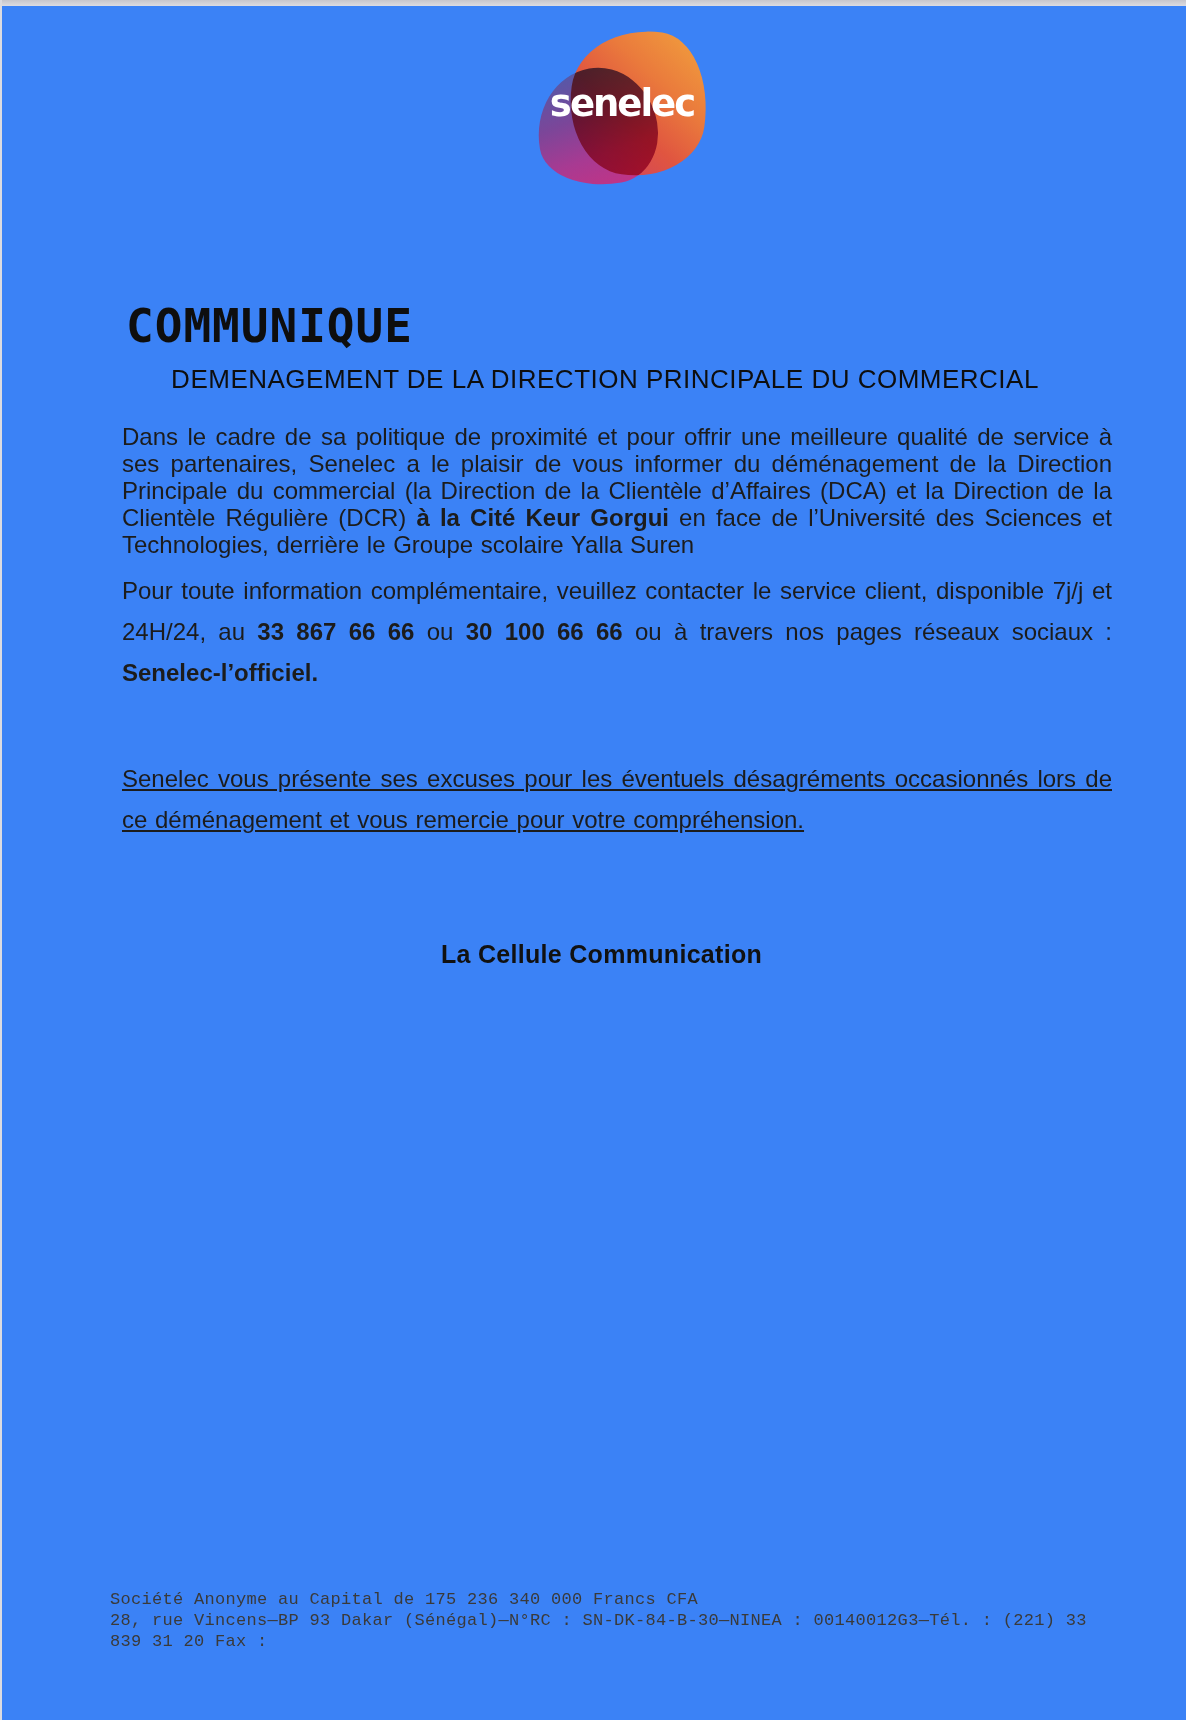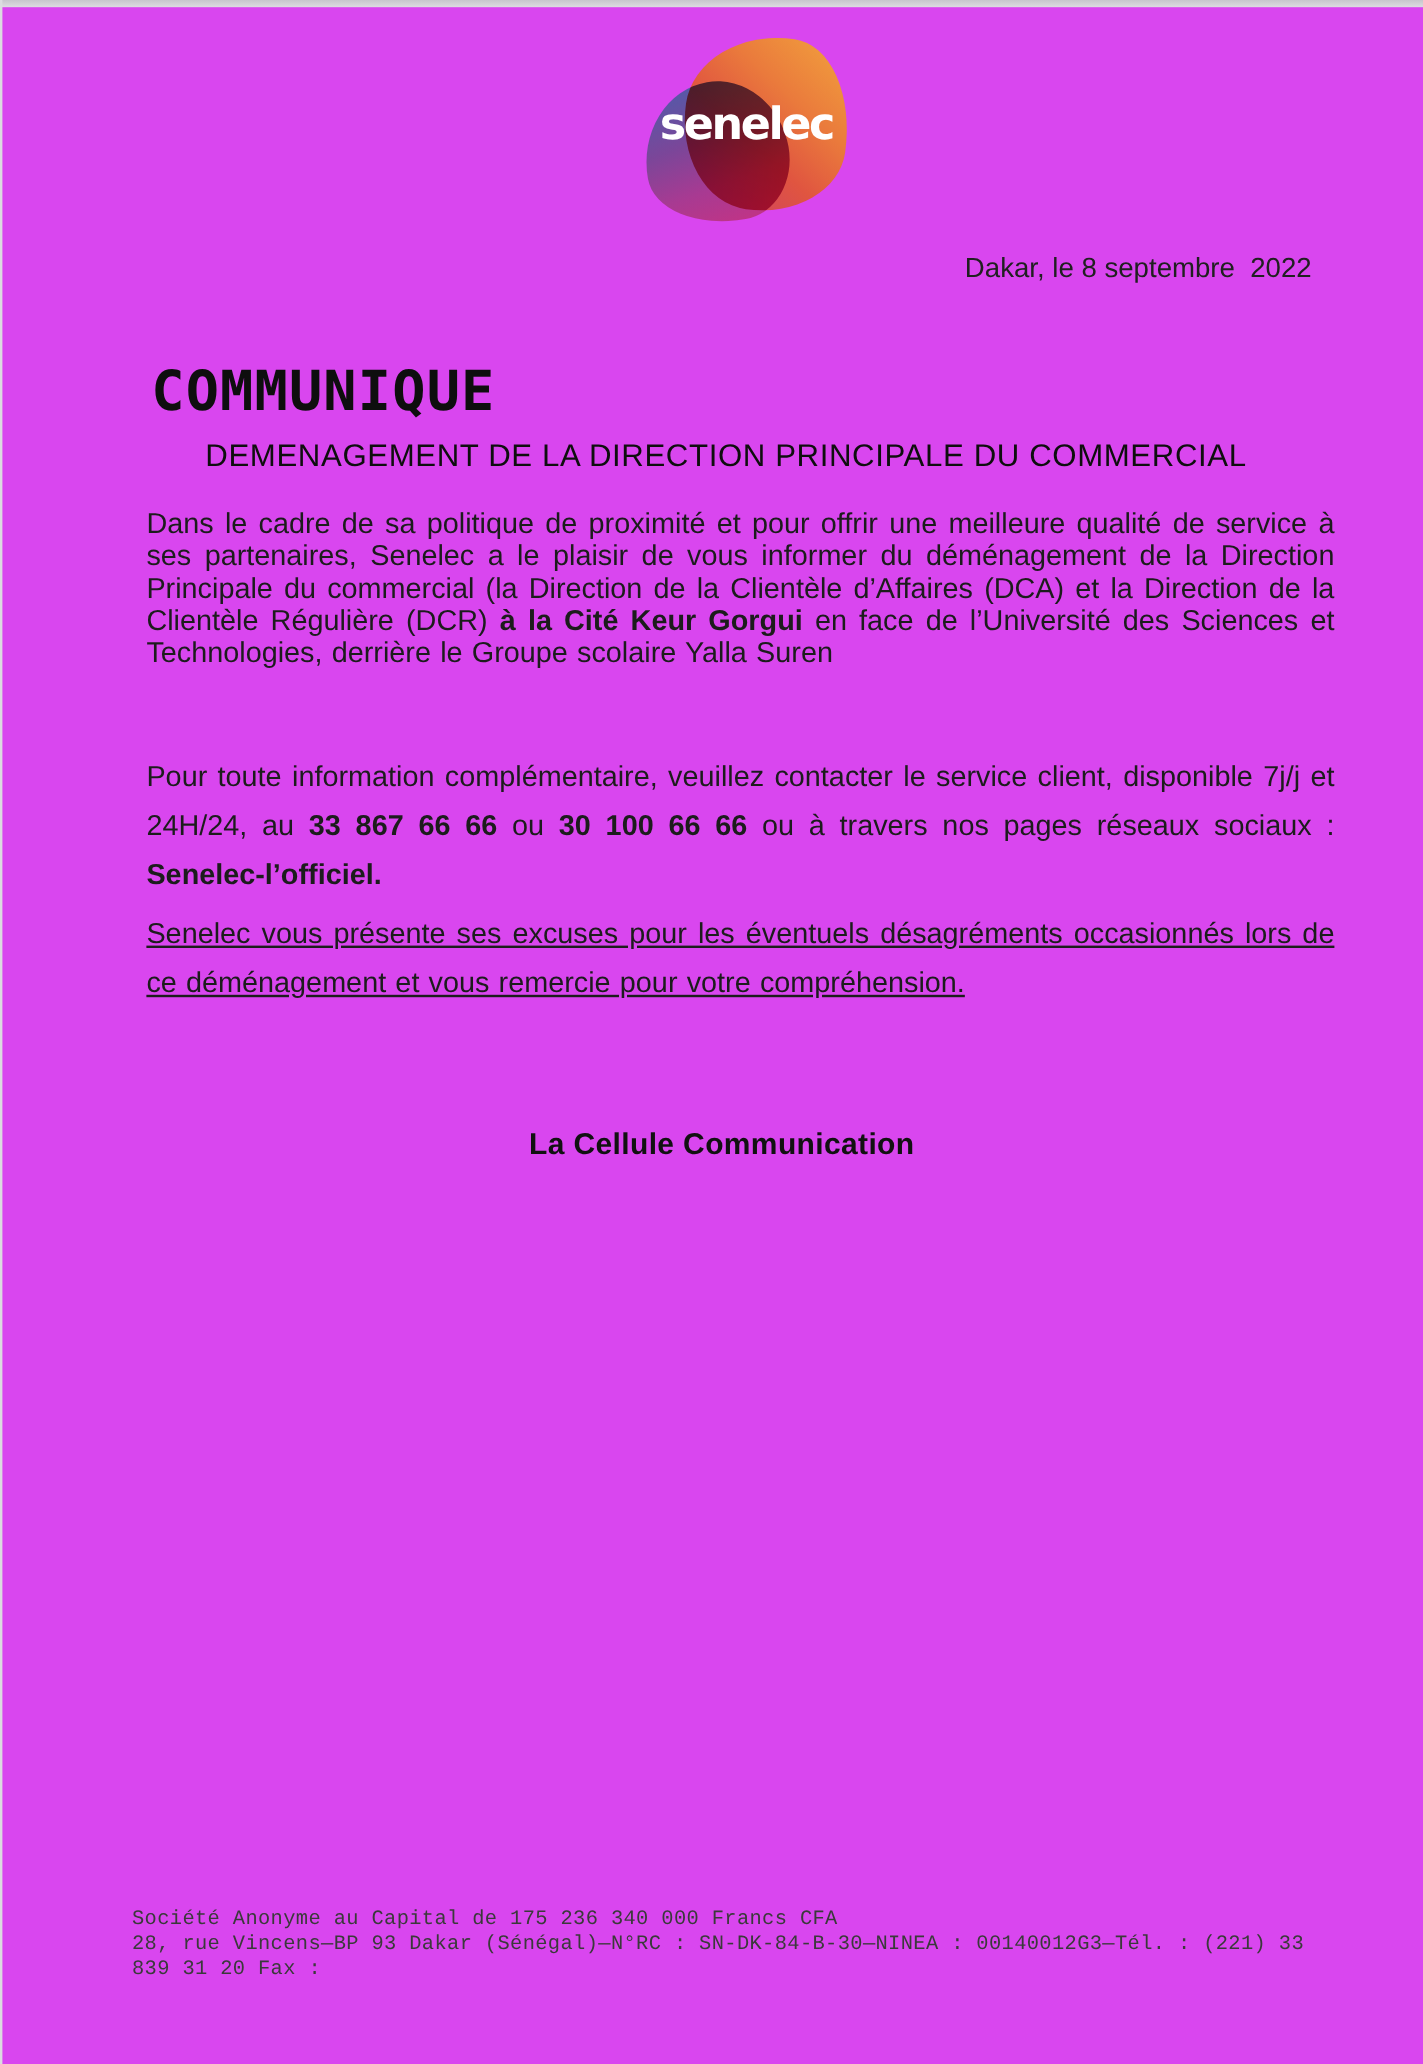--- a/index.html
+++ b/index.html
@@ -1,17 +1,17 @@
 <!DOCTYPE html>
 <html><head>
 <meta charset="utf-8">
 <style>
   html,body{margin:0;padding:0;background:#ffffff;}
   .page{
-    position:relative;width:1186px;height:1720px;background:#d946ef;overflow:hidden;
+    position:relative;width:1186px;height:1720px;background:#3b82f6;overflow:hidden;
     font-family:"Liberation Sans",sans-serif;color:#1c1c1c;
   }
   .top-band{position:absolute;top:0;left:0;right:0;height:6px;
     background:linear-gradient(#c7c6cc,#dddce1);}
   .left-edge{position:absolute;top:0;left:0;bottom:0;width:2px;background:#dcdbe0;}
 
   
   .logo{position:absolute;left:537px;top:30px;width:170px;height:156px;isolation:isolate;}
   .blob{position:absolute;mix-blend-mode:multiply;}
   .blob-purple{
@@ -43,21 +43,21 @@
   }
   .subtitle{
     position:absolute;left:110px;width:990px;top:366px;margin:0;text-align:center;
     font-size:26px;line-height:1;font-weight:normal;letter-spacing:.5px;color:#0e0e0e;
   }
   .para{
     position:absolute;left:110px;width:990px;margin:12px;text-align:justify;
     font-size:24px;word-spacing:1px;color:#1c1c1c;
   }
   .para1{top:411px;line-height:27px;}
-  .para2{top:615px;line-height:41px;}
+  .para2{top:558px;line-height:41px;}
   .para3{top:746px;line-height:41px;text-decoration:underline;}
   .para .b{font-weight:bold;}
   .signature{
     position:absolute;left:110px;width:990px;top:940px;text-align:center;padding-right:7px;
     box-sizing:border-box;font-weight:bold;font-size:25px;letter-spacing:.3px;color:#111;
   }
   .footer{
     position:absolute;left:110px;width:990px;top:1589px;text-align:left;
     font-size:17px;line-height:21px;letter-spacing:.3px;color:#3a3a3a;font-family:Liberation Mono, monospace;
   }
@@ -69,21 +69,20 @@
 <div class="page">
   <div class="top-band"></div>
   <div class="left-edge"></div>
 
   <div class="logo">
     <div class="blob blob-purple"></div>
     <div class="blob blob-orange"></div>
     <div class="logo-text">senelec</div>
   </div>
 
-  <div class="date">Dakar, le 8 septembre  2022</div>
 
   <h1 class="title">COMMUNIQUE</h1>
 
   <h2 class="subtitle">DEMENAGEMENT DE LA DIRECTION PRINCIPALE DU COMMERCIAL</h2>
 
   <p class="para para1"><span>Dans le cadre de sa politique de proximité et pour offrir une meilleure qualité de service à ses partenaires, Senelec a le plaisir de vous informer du déménagement de la Direction Principale du commercial (la Direction de la Clientèle d’Affaires (DCA) et la Direction de la Clientèle Régulière (DCR) </span><span class="b">à la Cité Keur Gorgui</span><span> en face de l’Université des Sciences et Technologies, derrière le Groupe scolaire Yalla Suren</span></p>
 
   <p class="para para2"><span>Pour toute information complémentaire, veuillez contacter le service client, disponible 7j/j et 24H/24, au </span><span class="b">33 867 66 66</span><span> ou </span><span class="b">30 100 66 66</span><span> ou à travers nos pages réseaux sociaux : </span><span class="b">Senelec-l’officiel.</span></p>
 
   <p class="para para3"><span>Senelec vous présente ses excuses pour les éventuels désagréments occasionnés lors de ce déménagement et vous remercie pour votre compréhension.</span></p>

